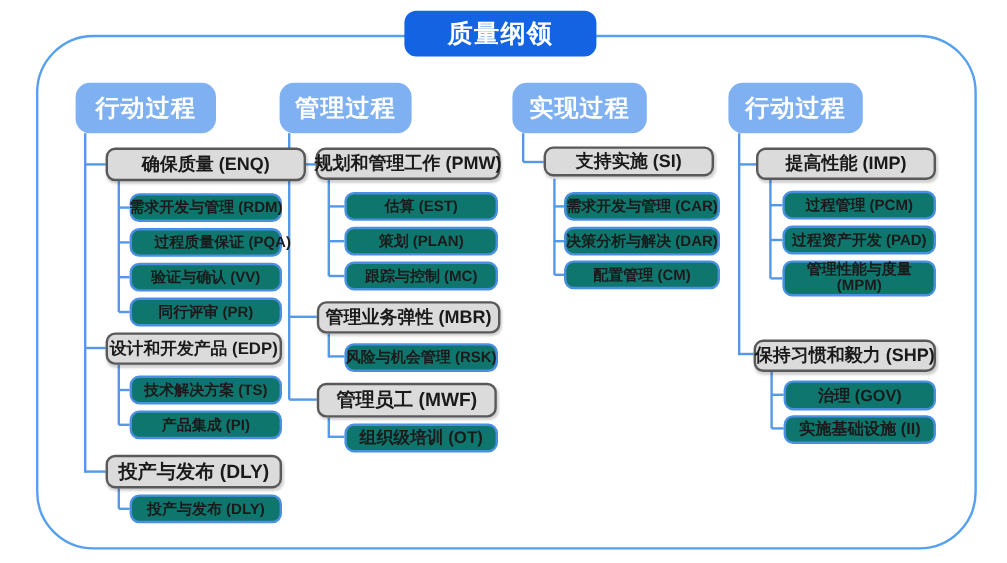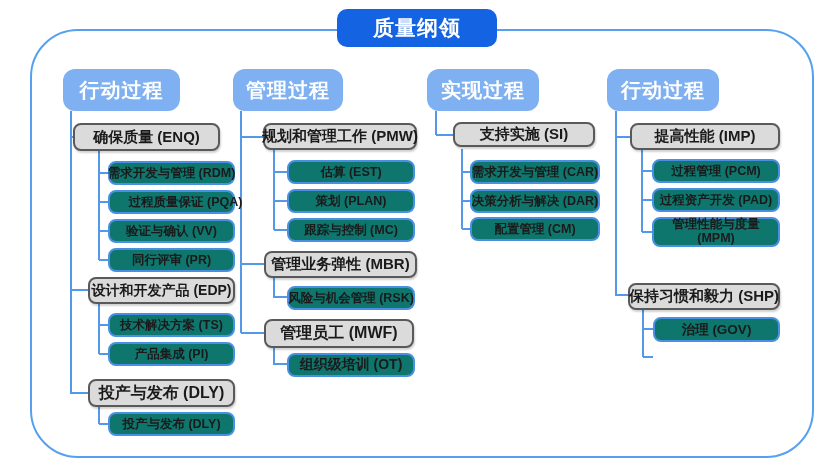--- a/index.html
+++ b/index.html
@@ -40,21 +40,21 @@
 <div class="canvas">
   <div class="frame"></div>
   <div class="title">质量纲领</div>
 
   <div class="hdr" style="left:63px;top:69px;width:117px;">行动过程</div>
   <div class="ln" style="left:70px;top:111px;width:2px;height:283px;"></div>
   <div class="ln" style="left:71px;top:136px;width:17px;height:2px;"></div>
   <div class="ln" style="left:71px;top:289px;width:17px;height:2px;"></div>
   <div class="ln" style="left:71px;top:392px;width:17px;height:2px;"></div>
 
-  <div class="g" style="left:73px;top:123px;width:147px;height:28px;">确保质量 (ENQ)</div>
+  <div class="g" style="left:88px;top:123px;width:167px;height:28px;">确保质量 (ENQ)</div>
   <div class="ln" style="left:98px;top:151px;width:2px;height:109px;"></div>
   <div class="ln" style="left:99px;top:172px;width:9px;height:2px;"></div>
   <div class="ln" style="left:99px;top:201px;width:9px;height:2px;"></div>
   <div class="ln" style="left:99px;top:230px;width:9px;height:2px;"></div>
   <div class="ln" style="left:99px;top:259px;width:9px;height:2px;"></div>
   <div class="w" style="left:108px;top:161px;width:127px;height:24px;">需求开发与管理 (RDM)</div>
   <div class="w" style="left:108px;top:190px;width:127px;height:24px;padding-left:28px;">过程质量保证 (PQA)</div>
   <div class="w" style="left:108px;top:219px;width:127px;height:24px;">验证与确认 (VV)</div>
   <div class="w" style="left:108px;top:248px;width:127px;height:24px;">同行评审 (PR)</div>
 
@@ -120,13 +120,14 @@
   <div class="ln" style="left:642px;top:231px;width:10px;height:2px;"></div>
   <div class="w" style="left:652px;top:159px;width:128px;height:24px;">过程管理 (PCM)</div>
   <div class="w" style="left:652px;top:188px;width:128px;height:24px;">过程资产开发 (PAD)</div>
   <div class="w wrap" style="left:652px;top:217px;width:128px;height:30px;">管理性能与度量 (MPM)</div>
 
   <div class="g" style="left:628px;top:283px;width:152px;height:27px;">保持习惯和毅力 (SHP)</div>
   <div class="ln" style="left:642px;top:310px;width:2px;height:47px;"></div>
   <div class="ln" style="left:643px;top:328px;width:10px;height:2px;"></div>
   <div class="ln" style="left:643px;top:356px;width:10px;height:2px;"></div>
   <div class="w" style="left:653px;top:317px;width:127px;height:25px;font-size:13.5px;">治理 (GOV)</div>
+  <div class="w" style="left:653px;top:346px;width:127px;height:24px;font-size:13.5px;">实施基础设施 (II)</div>
 </div>
 
 </body></html>

